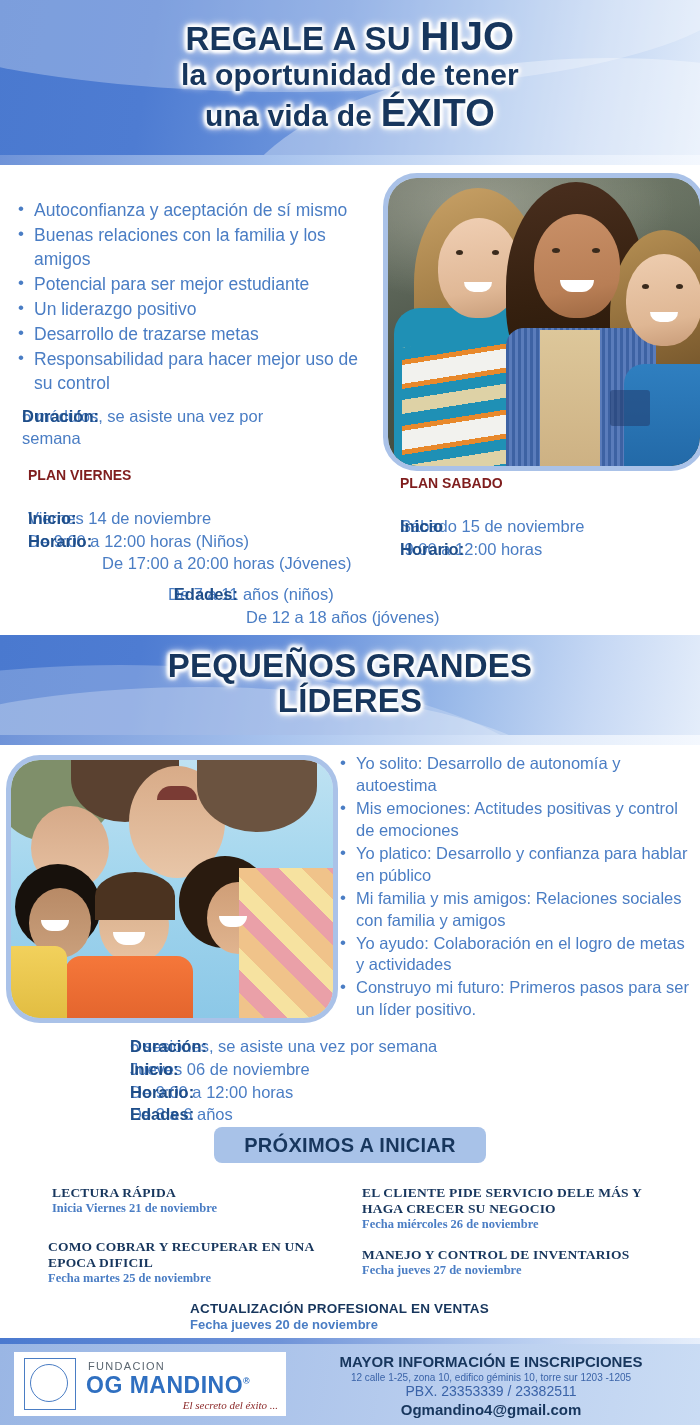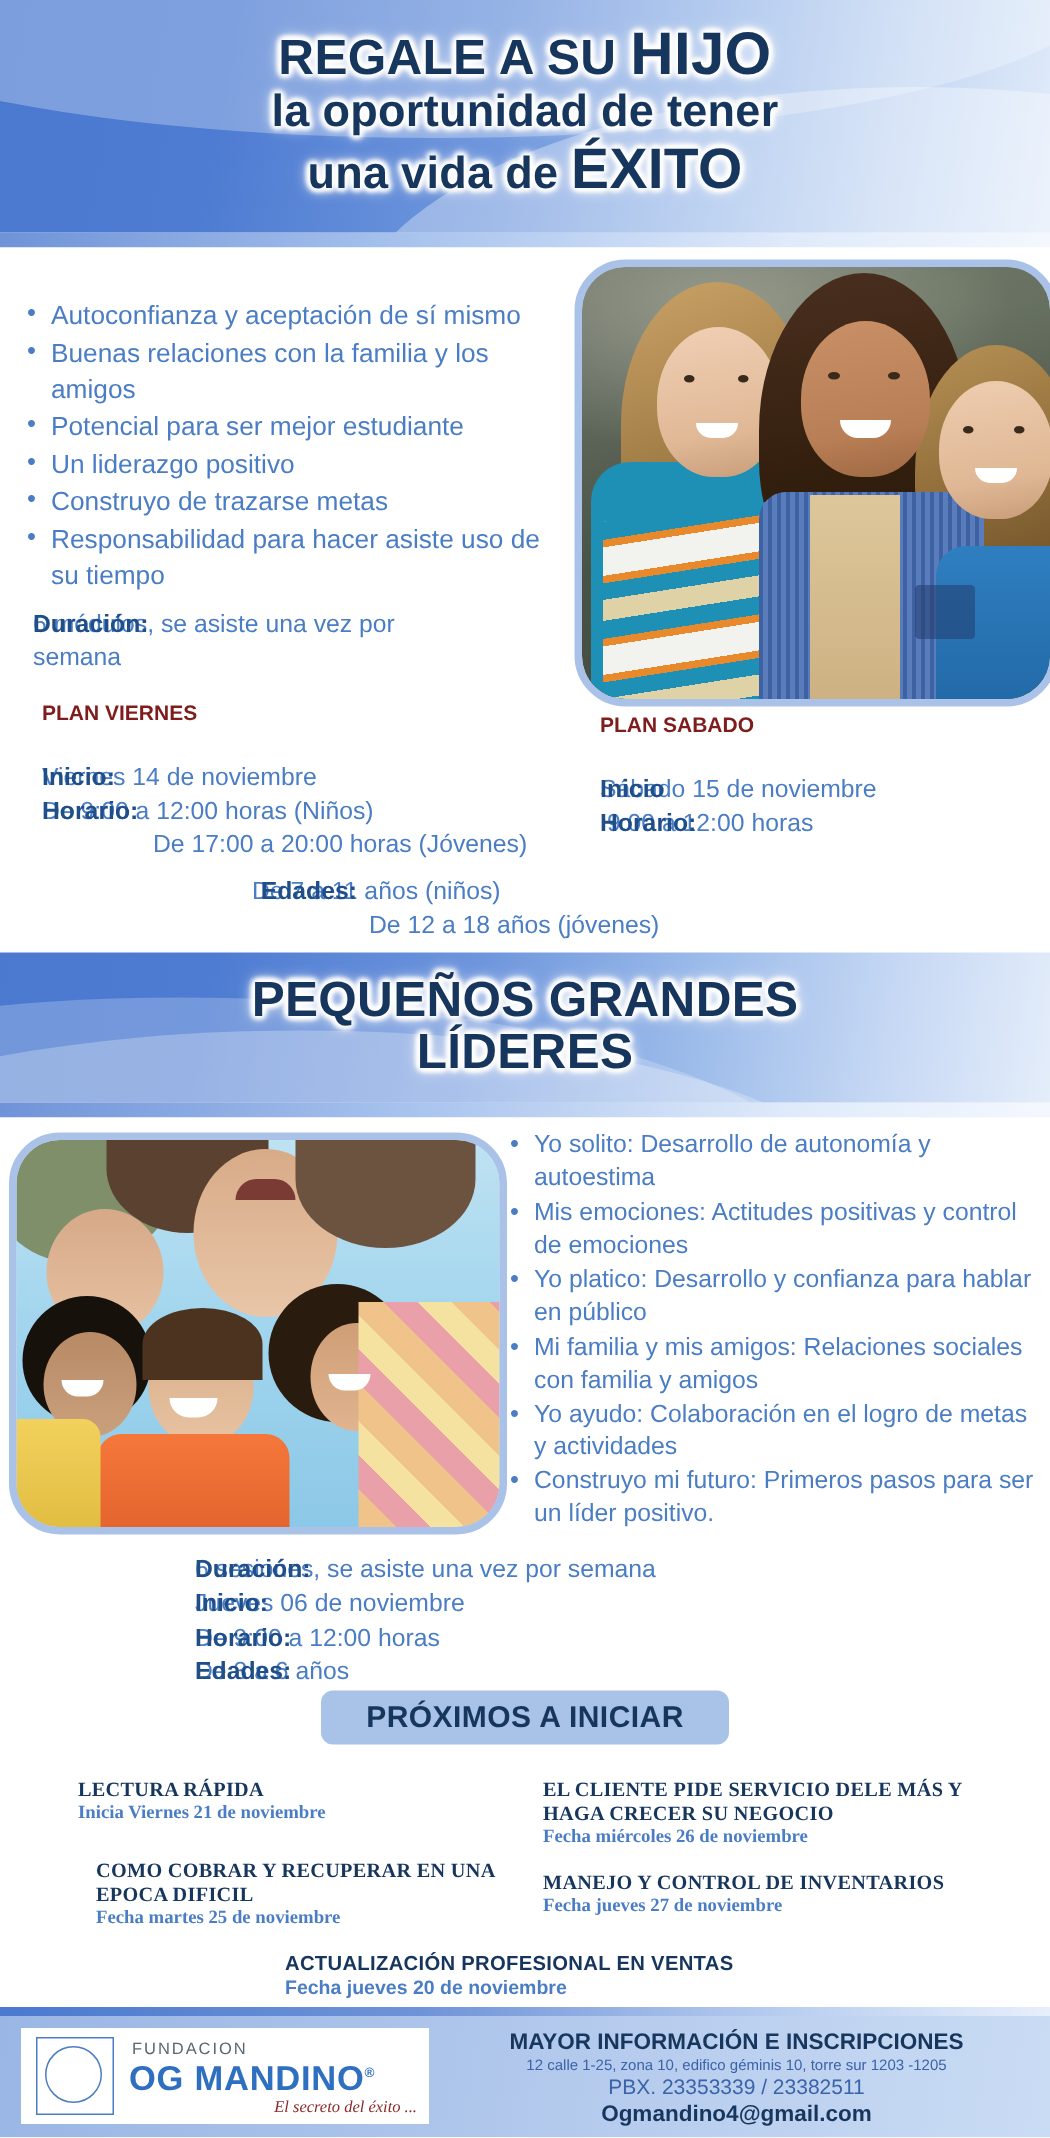--- a/index.html
+++ b/index.html
@@ -215,22 +215,22 @@
   </div>
   <div class="band-under"></div>
 
   <div class="sec1">
 
     <ul class="bul list1">
       <li>Autoconfianza y aceptación de sí mismo</li>
       <li>Buenas relaciones con la familia y los amigos</li>
       <li>Potencial para ser mejor estudiante</li>
       <li>Un liderazgo positivo</li>
-      <li>Construyo de trazarse metas</li>
-      <li>Responsabilidad para hacer asiste uso de su tiempo</li>
+      <li>Desarrollo de trazarse metas</li>
+      <li>Responsabilidad para hacer mejor uso de su control</li>
     </ul>
 
     <div class="dur1">
       <span class="k">Duración:</span><span class="v">6 módulos, se asiste una vez por semana</span>
     </div>
 
     <div class="planTitle planV">PLAN VIERNES</div>
     <div class="planVBody">
       <div><span class="k"><span>Inicio</span><span>:</span></span><span class="v">Viernes 14 de noviembre</span></div>
       <div><span class="k"><span>Horario</span><span>:</span></span><span class="v">De 9:00 a 12:00 horas (Niños)</span></div>
@@ -330,21 +330,21 @@
       <div><span class="k">Edades:</span><span class="v">De 3 a 6 años</span></div>
     </div>
 
     <div class="proxBtn">PRÓXIMOS A INICIAR</div>
 
     <div class="courses">
       <div class="course" style="left:52px;top:0;width:300px;">
         <div class="ct">LECTURA RÁPIDA</div>
         <div class="cd">Inicia Viernes 21 de noviembre</div>
       </div>
-      <div class="course" style="left:64px;top:54px;width:290px;">
+      <div class="course" style="left:48px;top:54px;width:290px;">
         <div class="ct">COMO COBRAR Y RECUPERAR EN UNA EPOCA DIFICIL</div>
         <div class="cd">Fecha martes 25 de noviembre</div>
       </div>
       <div class="course" style="left:362px;top:0;width:300px;">
         <div class="ct">EL CLIENTE PIDE SERVICIO DELE MÁS  Y HAGA CRECER SU NEGOCIO</div>
         <div class="cd">Fecha miércoles 26 de noviembre</div>
       </div>
       <div class="course" style="left:362px;top:62px;width:300px;">
         <div class="ct">MANEJO Y CONTROL DE INVENTARIOS</div>
         <div class="cd">Fecha jueves 27 de noviembre</div>

